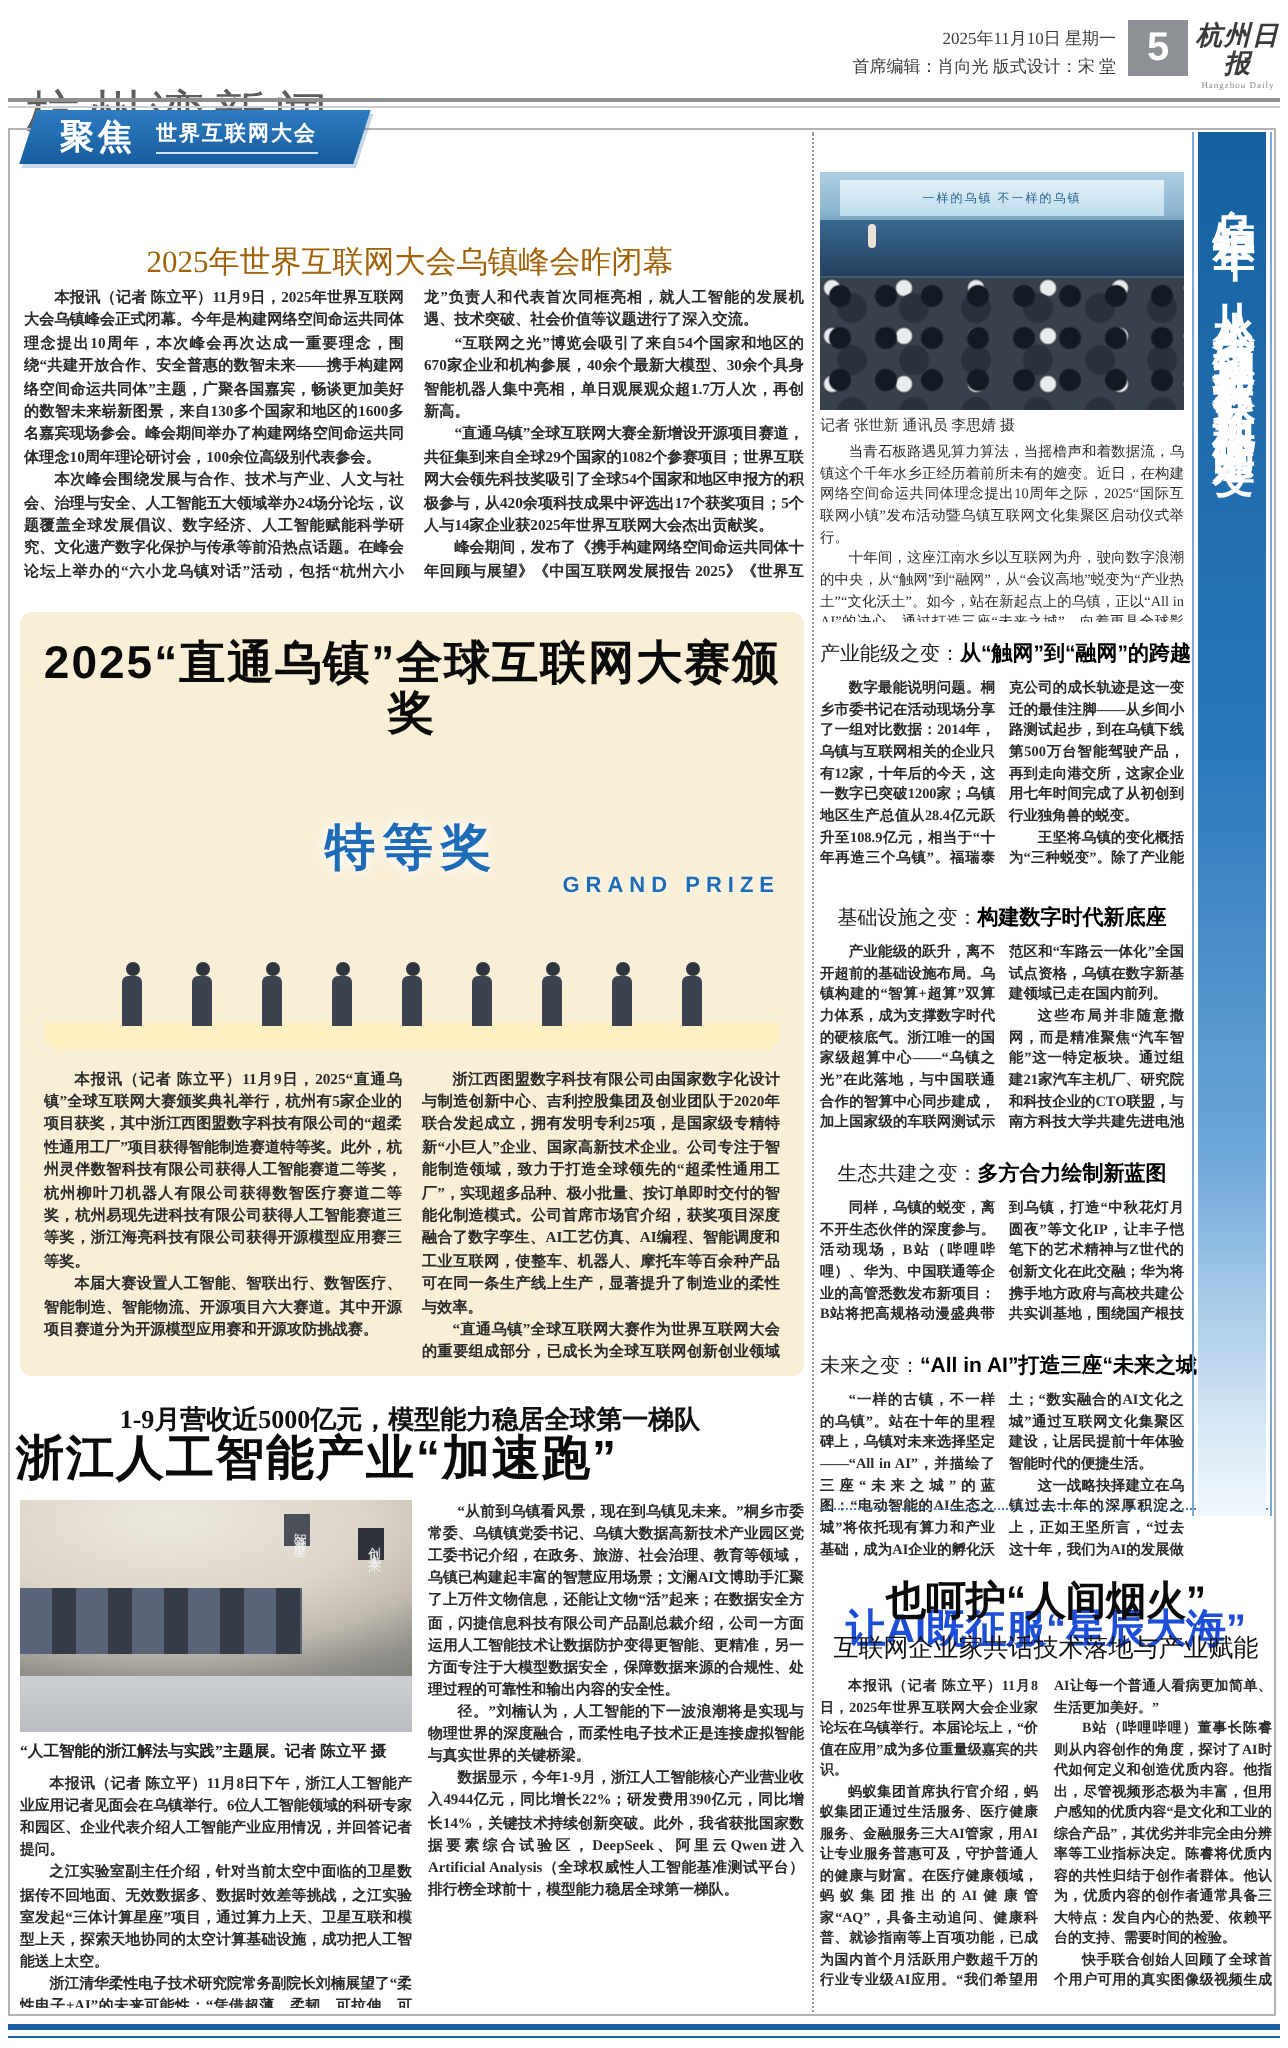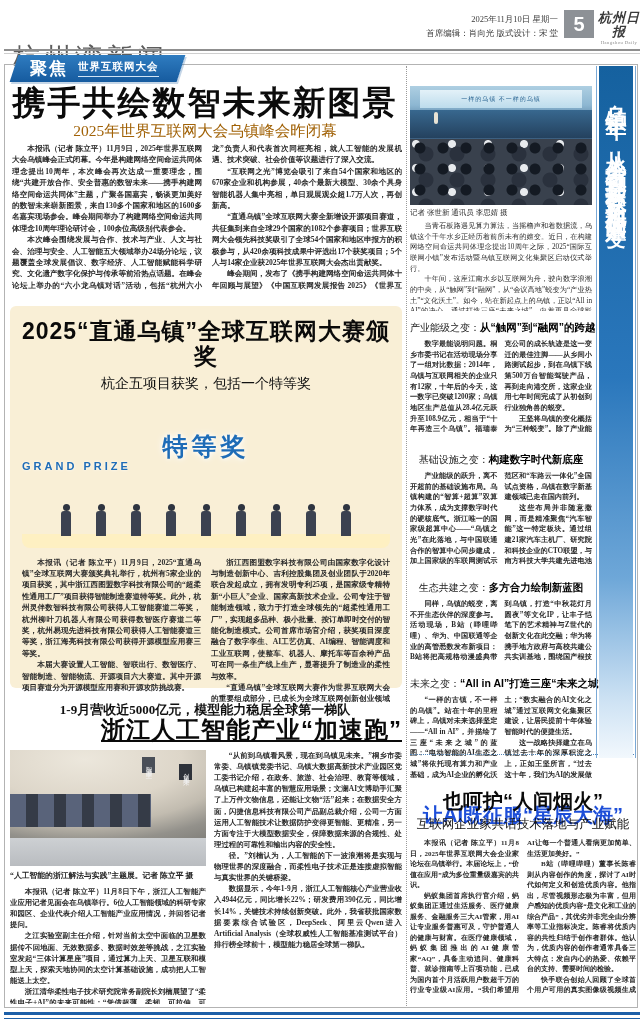--- a/index.html
+++ b/index.html
@@ -68,33 +68,33 @@
   .prize{position:absolute;left:10px;top:306px;width:392px;height:382px;background:#f9efd6;border-radius:6px;box-sizing:border-box;}
   .prize-h{margin:13px 8px 0;text-align:center;color:#0a0a0a;
            font:900 23px/1.1 "Liberation Sans","DejaVu Sans",sans-serif;letter-spacing:1px;}
   .prize-dek{margin-top:5px;text-align:center;font-size:14px;color:#111;}
   .prize-photo{position:relative;margin:9px auto 0;width:368px;height:146px;border-radius:8px;overflow:hidden;
      background:
        repeating-conic-gradient(from 0deg at 50% 38%,rgba(255,255,255,.28) 0deg 6deg,rgba(255,255,255,0) 6deg 16deg),
        radial-gradient(ellipse at 50% 35%,#fceq 0,#fbe98a 0%,#f7d23e 38%,#efbc2b 68%,#e2a51f 100%);}
   .award-cn{position:absolute;top:28px;width:100%;text-align:center;color:#1e6cb7;
             font:bold 25px "Liberation Sans",sans-serif;letter-spacing:4px;text-shadow:0 0 4px #fff,0 0 8px #fff;}
-  .award-en{position:absolute;top:58px;width:100%;text-align:left;color:#1e6cb7;
+  .award-en{position:absolute;top:58px;width:100%;text-align:right;color:#1e6cb7;
             font:bold 11px "Liberation Sans",sans-serif;letter-spacing:3px;text-shadow:0 0 3px #fff;}
   .stage-floor{position:absolute;bottom:0;left:0;right:0;height:14px;background:rgba(255,240,190,.85);}
   .people{position:absolute;bottom:12px;left:0;right:0;display:flex;justify-content:center;gap:25px;}
   .person{position:relative;width:10px;height:25px;background:#3c4250;border-radius:3px 3px 0 0;}
   .person::before{content:"";position:absolute;top:-7px;left:1.5px;width:7px;height:7px;border-radius:50%;background:#2e3440;}
   .prize-body{margin:9px 12px 0;column-count:2;column-gap:10px;height:150px;overflow:hidden;}
   .prize-body p{font-size:7.6px;}
 
   
   .ai-kicker{position:absolute;left:8px;top:701px;width:394px;text-align:center;font-weight:bold;font-size:13px;color:#111;}
-  .ai-h{position:absolute;left:8px;top:717px;width:394px;text-align:right;color:#0a0a0a;
-        font:900 24px/1.1 "Liberation Sans","DejaVu Sans",sans-serif;letter-spacing:1px;text-decoration:underline;}
+  .ai-h{position:absolute;left:8px;top:717px;width:394px;text-align:left;color:#0a0a0a;
+        font:900 24px/1.1 "Liberation Sans","DejaVu Sans",sans-serif;letter-spacing:1px;}
   .ai-left{position:absolute;left:10px;top:750px;width:196px;}
   .ai-photo{position:relative;width:196px;height:116px;overflow:hidden;
      background:radial-gradient(130% 95% at 38% 8%,#ece7dc 0%,#ddd6c9 38%,#c2bcb0 58%,#93918b 74%,#6f6e6a 100%);}
   .ai-screens{position:absolute;top:38%;left:0;width:72%;height:28%;
      background:repeating-linear-gradient(90deg,#59637a 0 16px,#353b47 16px 28px);}
   .ai-floor{position:absolute;bottom:0;left:0;right:0;height:24%;background:linear-gradient(180deg,#cdd0d3,#b9bcc0);}
   .ai-sign{position:absolute;writing-mode:vertical-rl;font-size:6.5px;letter-spacing:2px;color:#f0f0f0;
            background:#4a4f58;padding:4px 2px;}
   .ai-sign.s1{top:6%;right:26%;}
   .ai-sign.s2{top:12%;right:7%;background:#2e323a;}
@@ -140,21 +140,20 @@
   <div class="mast-rule2"></div>
 
   <div class="frame"></div>
   <div class="vdot"></div>
 
   <div class="focus">
     <span class="f1">聚焦</span>
     <span class="f2">世界互联网大会</span>
   </div>
 
-  <div class="lead-h">携手共绘数智未来新图景</div>
   <div class="lead-dek">2025年世界互联网大会乌镇峰会昨闭幕</div>
   <div class="lead-body bodytext">
     <p>本报讯（记者 陈立平）11月9日，2025年世界互联网大会乌镇峰会正式闭幕。今年是构建网络空间命运共同体理念提出10周年，本次峰会再次达成一重要理念，围绕“共建开放合作、安全普惠的数智未来——携手构建网络空间命运共同体”主题，广聚各国嘉宾，畅谈更加美好的数智未来崭新图景，来自130多个国家和地区的1600多名嘉宾现场参会。峰会期间举办了构建网络空间命运共同体理念10周年理论研讨会，100余位高级别代表参会。</p>
     <p>本次峰会围绕发展与合作、技术与产业、人文与社会、治理与安全、人工智能五大领域举办24场分论坛，议题覆盖全球发展倡议、数字经济、人工智能赋能科学研究、文化遗产数字化保护与传承等前沿热点话题。在峰会论坛上举办的“六小龙乌镇对话”活动，包括“杭州六小龙”负责人和代表首次同框亮相，就人工智能的发展机遇、技术突破、社会价值等议题进行了深入交流。</p>
     <p>“互联网之光”博览会吸引了来自54个国家和地区的670家企业和机构参展，40余个最新大模型、30余个具身智能机器人集中亮相，单日观展观众超1.7万人次，再创新高。</p>
     <p>“直通乌镇”全球互联网大赛全新增设开源项目赛道，共征集到来自全球29个国家的1082个参赛项目；世界互联网大会领先科技奖吸引了全球54个国家和地区申报方的积极参与，从420余项科技成果中评选出17个获奖项目；5个人与14家企业获2025年世界互联网大会杰出贡献奖。</p>
     <p>峰会期间，发布了《携手构建网络空间命运共同体十年回顾与展望》《中国互联网发展报告 2025》《世界互联网发展报告 2025》等成果文件。此外，世界互联网大会国际组织依托世界互联网大会人工智能专业委员会设立计划，发布《为人类美好福祉利用全球人工智能安全与治理体系》《全球人工智能标准化发展报告》《促进全球数字基础设施建设 弥合数字鸿沟》三份成果报告。</p>
   </div>
 
   <div class="photo-summit">
@@ -199,21 +198,20 @@
       <span class="pre">未来之变：</span><span class="tit">“All in AI”打造三座“未来之城”</span>
     </div>
     <div class="wz-body bodytext h84">
       <p>“一样的古镇，不一样的乌镇”。站在十年的里程碑上，乌镇对未来选择坚定——“All in AI”，并描绘了三座“未来之城”的蓝图：“电动智能的AI生态之城”将依托现有算力和产业基础，成为AI企业的孵化沃土；“数实融合的AI文化之城”通过互联网文化集聚区建设，让居民提前十年体验智能时代的便捷生活。</p>
       <p>这一战略抉择建立在乌镇过去十年的深厚积淀之上，正如王坚所言，“过去这十年，我们为AI的发展做了一些准备——算力、场景、数据，都是为了迎接AI的到来。”如今，乌镇已构建起“智算+超算”双算力体系，建成国家级车联网测试示范区，数字经济企业超过1200家，这些都为AI产业的发展提供了坚实基础。</p>
     </div>
   </div>
 
   <div class="prize">
     <div class="prize-h">2025“直通乌镇”全球互联网大赛颁奖</div>
-    <div class="prize-dek">杭企五项目获奖，包括一个特等奖</div>
     <div class="prize-photo">
       <div class="award-cn">特等奖</div>
       <div class="award-en">GRAND PRIZE</div>
       <div class="stage-floor"></div>
       <div class="people">
         <div class="person"></div>
         <div class="person"></div>
         <div class="person"></div>
         <div class="person"></div>
         <div class="person"></div>

